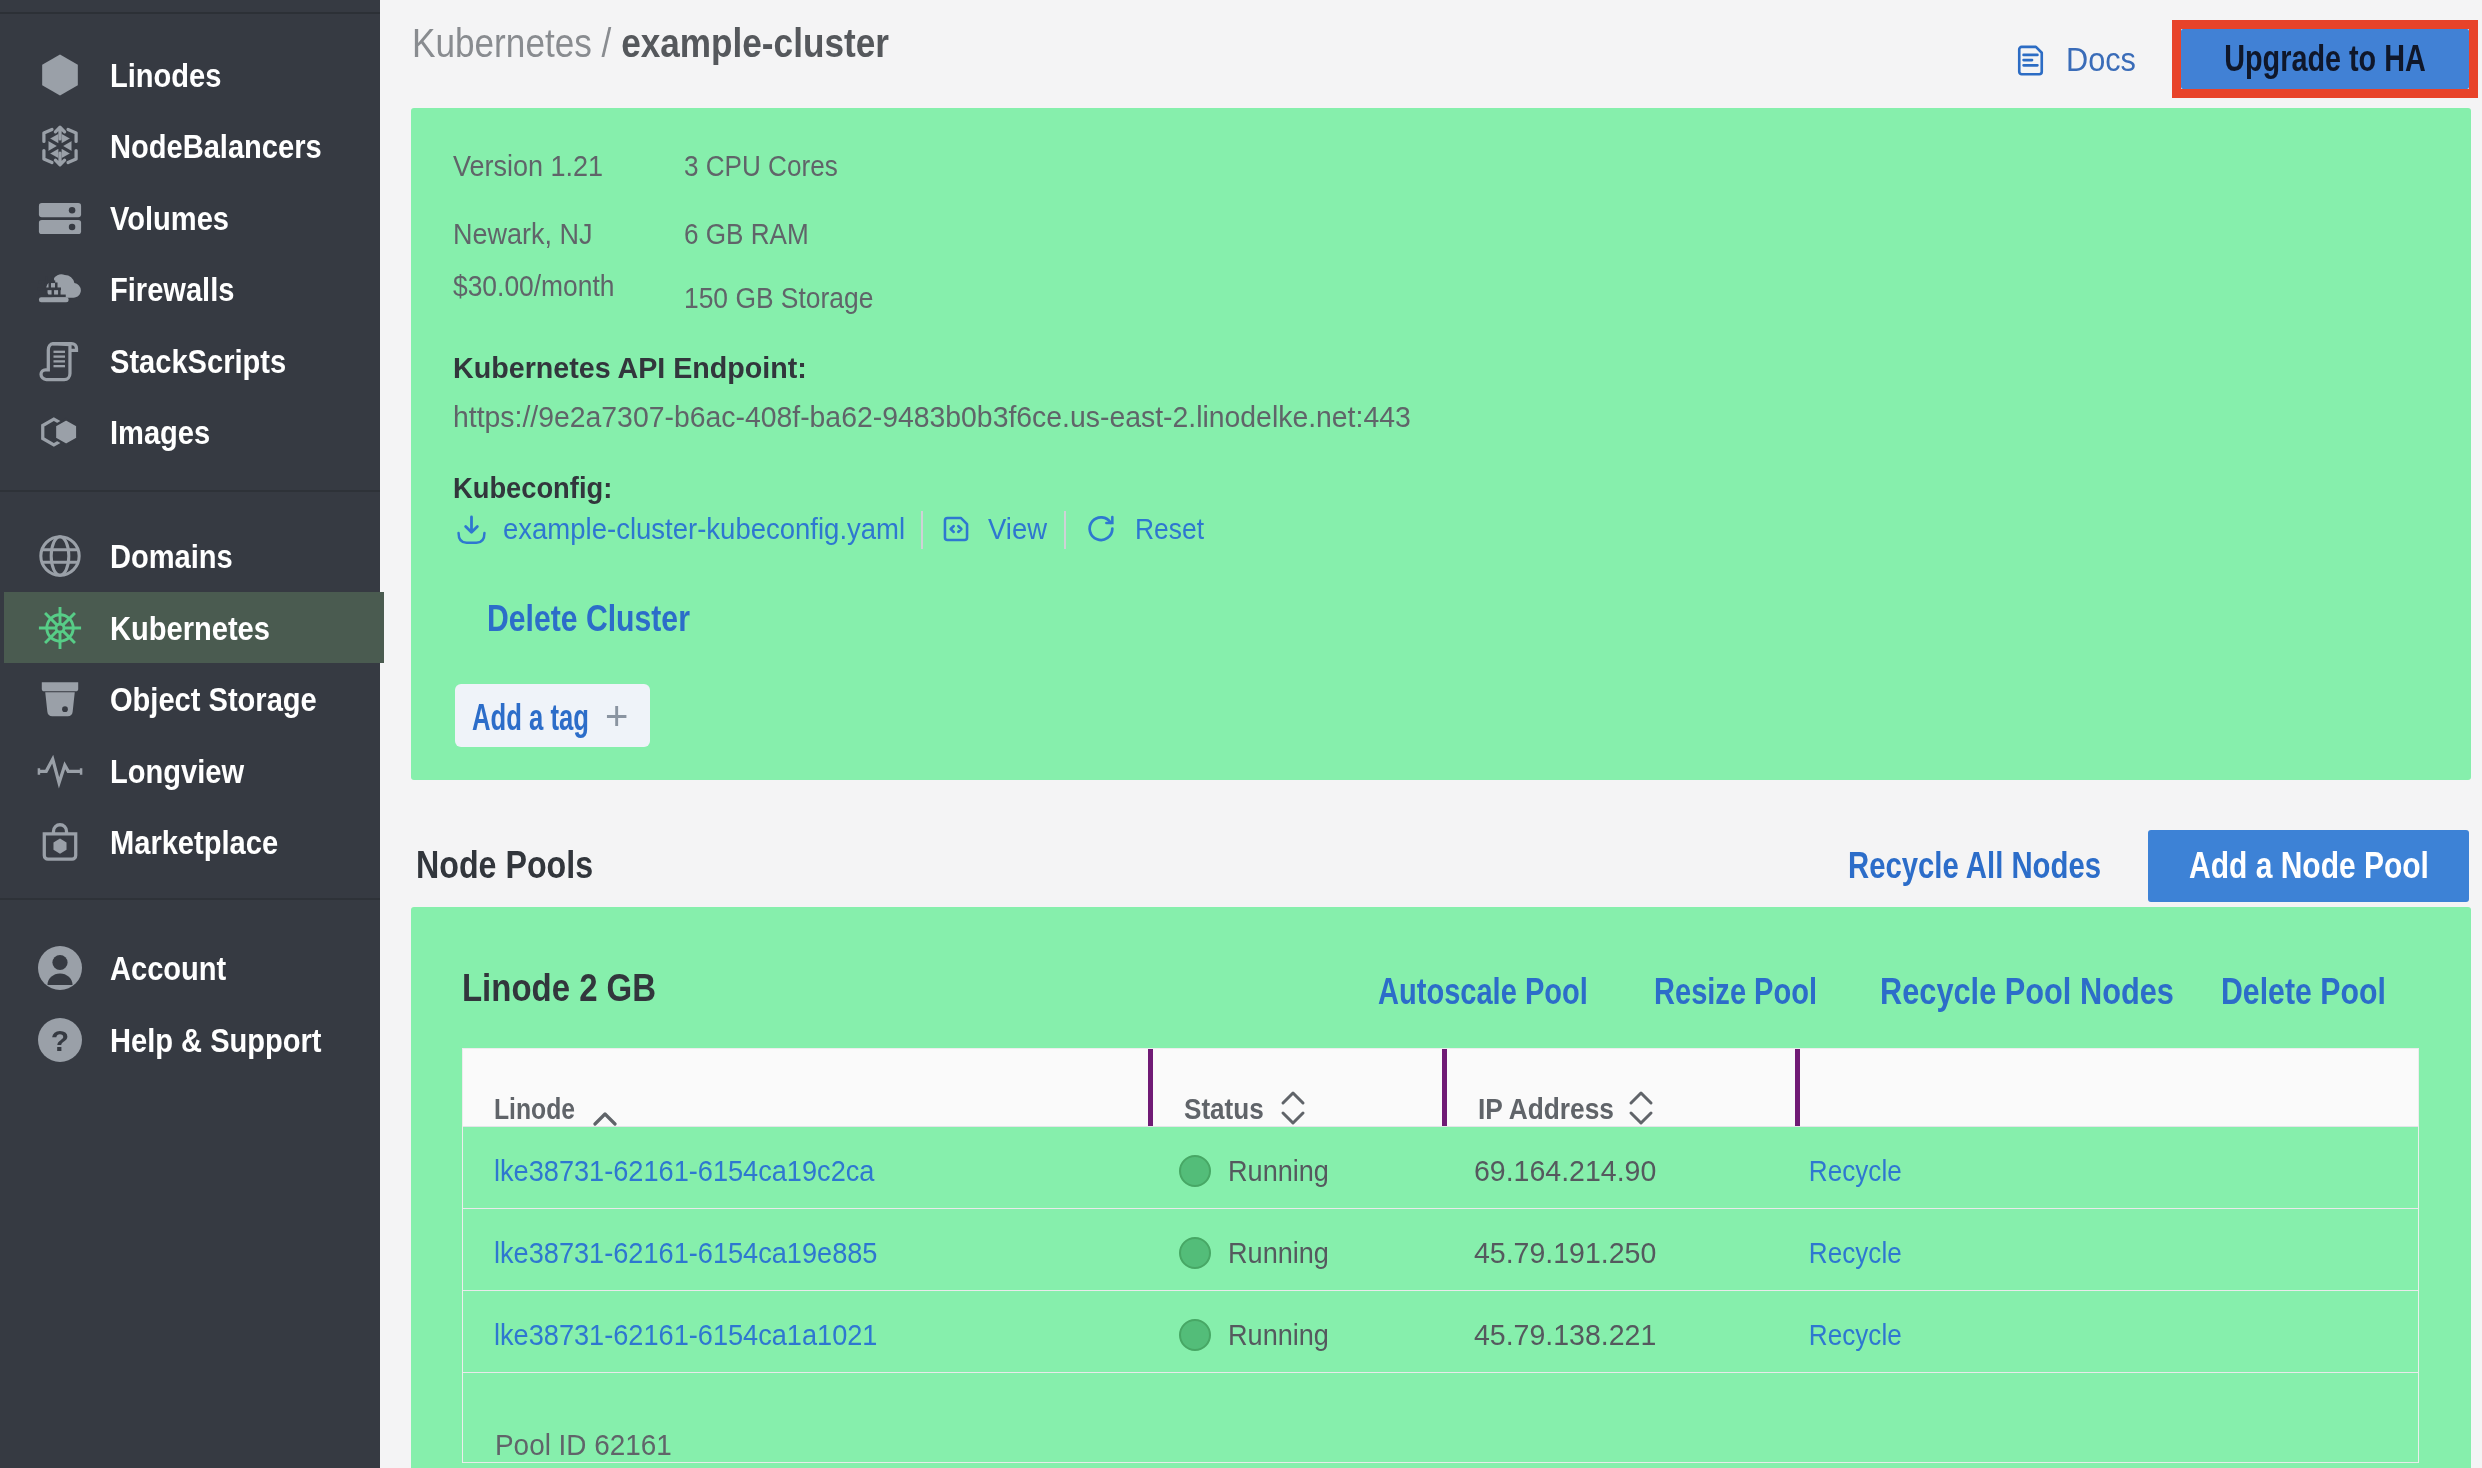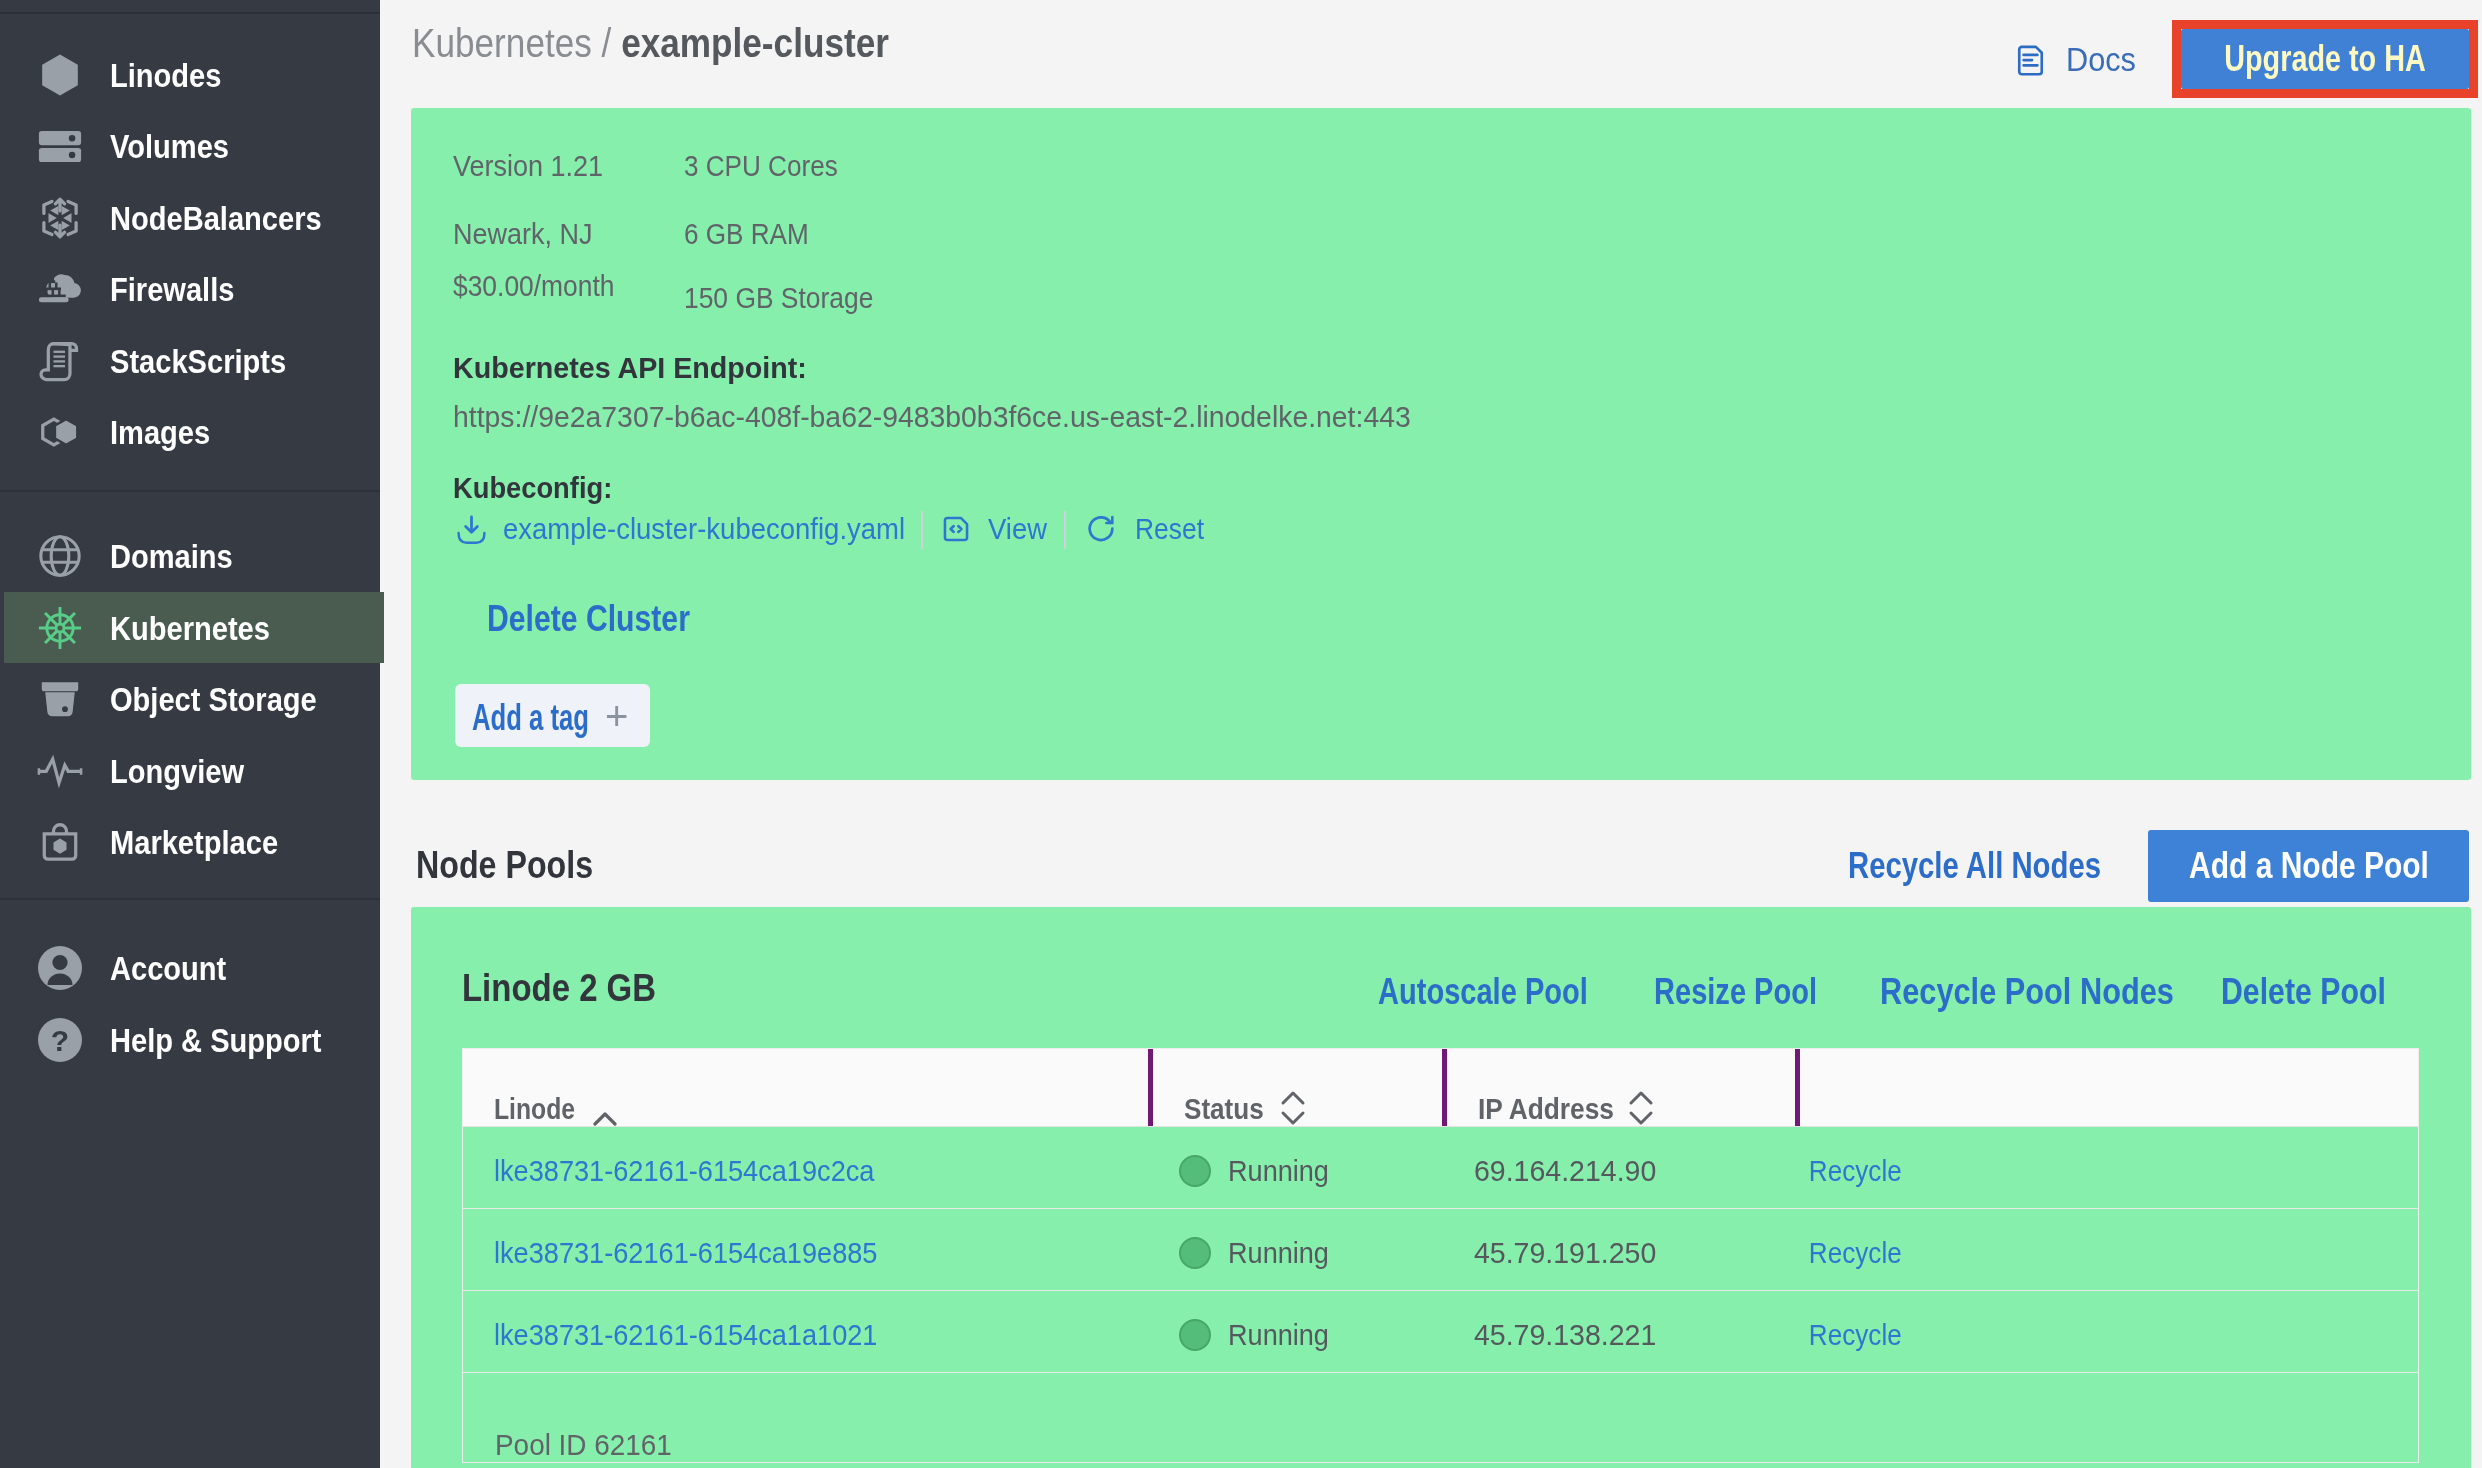--- a/index.html
+++ b/index.html
@@ -17,21 +17,21 @@
 .nav-item .ic { position:absolute; left:33px; top:50%; transform:translateY(-50%); width:46px; height:46px; }
 .nav-item .tx { position:absolute; left:106px; top:50%; transform:translateY(-50%) scaleX(0.855); transform-origin:0 50%; color:#ffffff; font-size:34px; font-weight:bold; white-space:pre; }
 .nav-item.active { background:#4a5b50; }
 .divider { position:absolute; left:0; width:380px; border-top:2px solid #2e3238; }
 
 
 #content { position:absolute; left:380px; top:0; width:2102px; height:1468px; }
 #crumb { position:absolute; left:32px; top:21px; font-size:40px; color:#898c90; }
 #crumb b { color:#55585c; font-weight:bold; }
 #redframe { position:absolute; left:1792px; top:20px; width:306px; height:78px; border:9px solid #e8432a; }
-#redframe .btn { width:100%; height:100%; background:#4181d5; color:#fef9c3; font-size:36px; font-weight:bold; display:flex; align-items:center; justify-content:center; border-radius:2px; }
+#redframe .btn { width:100%; height:100%; background:#4181d5; color:#0f172a; font-size:36px; font-weight:bold; display:flex; align-items:center; justify-content:center; border-radius:2px; }
 .panel { position:absolute; left:31px; width:2060px; background:#86efac; border-radius:3px; }
 #panel1 { top:108px; height:672px; }
 #panel2 { top:907px; height:600px; }
 .link { color:#2e77d0; }
 .biglink { color:#2c6dc9; font-size:36px; font-weight:bold; white-space:pre; }
 .row1 { position:absolute; font-size:30px; line-height:40px; color:#606469; white-space:pre; }
 .sep { position:absolute; width:2px; height:38px; background:#ced2d6; }
 #chip { position:absolute; left:44px; top:576px; width:195px; height:63px; background:#eff3f9; border-radius:6px; }
 #nodepools { position:absolute; left:36px; top:844px; font-size:38px; font-weight:bold; color:#32363c; }
 #recycleall { position:absolute; left:1468px; top:845px; }
@@ -58,44 +58,44 @@
     <div class="nav-item">
         <span class="ic">
       <svg width="46" height="46" viewBox="0 0 24 24">
             <path d="M12 1.3 L21.3 6.7 V17.3 L12 22.7 L2.7 17.3 V6.7 Z" fill="#9aa0a8"></path>
           </svg>
     </span>
         <span class="tx">Linodes</span>
       </div>
     <div class="nav-item">
         <span class="ic">
-      <svg width="46" height="46" viewBox="0 0 24 24" fill="#9aa0a8">
-            <rect x="1" y="4.2" width="22" height="7.4" rx="1.5"></rect>
-            <rect x="1" y="13" width="22" height="7.4" rx="1.5"></rect>
-            <circle cx="18.3" cy="7.9" r="1.7" fill="#363a42"></circle>
-            <circle cx="18.3" cy="16.7" r="1.7" fill="#363a42"></circle>
-          </svg>
-    </span>
-        <span class="tx">Volumes</span>
-      </div>
-    <div class="nav-item">
-        <span class="ic">
       <svg width="46" height="46" viewBox="0 0 24 24">
             <path d="M12 5.2l6 3.4v6.8l-6 3.4-6-3.4V8.6z" fill="#9aa0a8"></path>
             <g stroke="#363a42" stroke-width="1.7" fill="none">
               <path d="M12 4.5v15M5.6 8.3l12.8 7.4M18.4 8.3L5.6 15.7"></path>
             </g>
             <g stroke="#9aa0a8" stroke-width="1.7" fill="none" stroke-linecap="round" stroke-linejoin="round">
               <path d="M12 8.3V2.6M9.6 4.6L12 2.2l2.4 2.4"></path>
               <path d="M12 15.7v5.7M9.6 19.4l2.4 2.4 2.4-2.4"></path>
               <path d="M7.8 3.4L3.6 5.2v4.4M16.2 3.4l4.2 1.8v4.4M7.8 20.6l-4.2-1.8v-4.4M16.2 20.6l4.2-1.8v-4.4"></path>
             </g>
           </svg>
     </span>
         <span class="tx">NodeBalancers</span>
+      </div>
+    <div class="nav-item">
+        <span class="ic">
+      <svg width="46" height="46" viewBox="0 0 24 24" fill="#9aa0a8">
+            <rect x="1" y="4.2" width="22" height="7.4" rx="1.5"></rect>
+            <rect x="1" y="13" width="22" height="7.4" rx="1.5"></rect>
+            <circle cx="18.3" cy="7.9" r="1.7" fill="#363a42"></circle>
+            <circle cx="18.3" cy="16.7" r="1.7" fill="#363a42"></circle>
+          </svg>
+    </span>
+        <span class="tx">Volumes</span>
       </div>
     <div class="nav-item">
         <span class="ic">
       <svg width="46" height="46" viewBox="0 0 24 24" fill="#9aa0a8">
             <path d="M14.5 4.7a5 5 0 0 1 5 4.2 3.9 3.9 0 0 1 3.4 3.8c0 2.1-1.7 3.9-3.9 3.9h-9.6a4.6 4.6 0 0 1-1.4-9 5 5 0 0 1 6.5-2.9z"></path>
             <g fill="#363a42">
               <rect x="1" y="7.5" width="8.5" height="1.4"></rect>
               <rect x="0.5" y="11.2" width="12" height="1.4"></rect>
               <rect x="1" y="14.9" width="14" height="1.4"></rect>
               <rect x="4.2" y="5.4" width="1.3" height="3"></rect>

